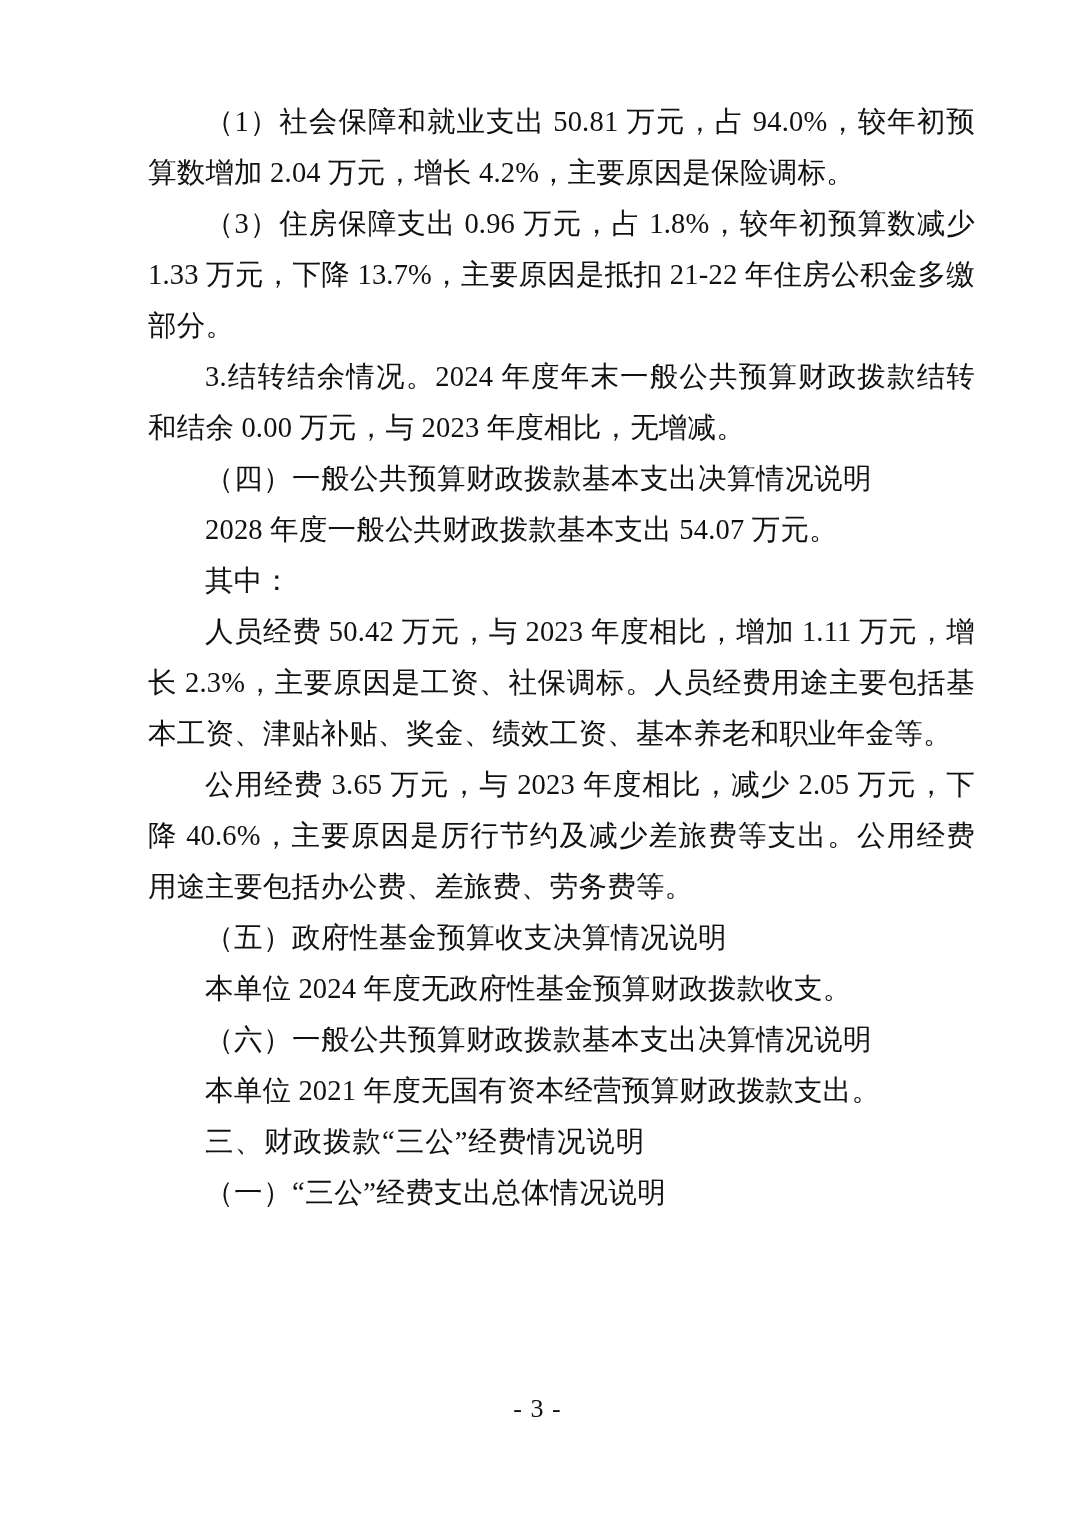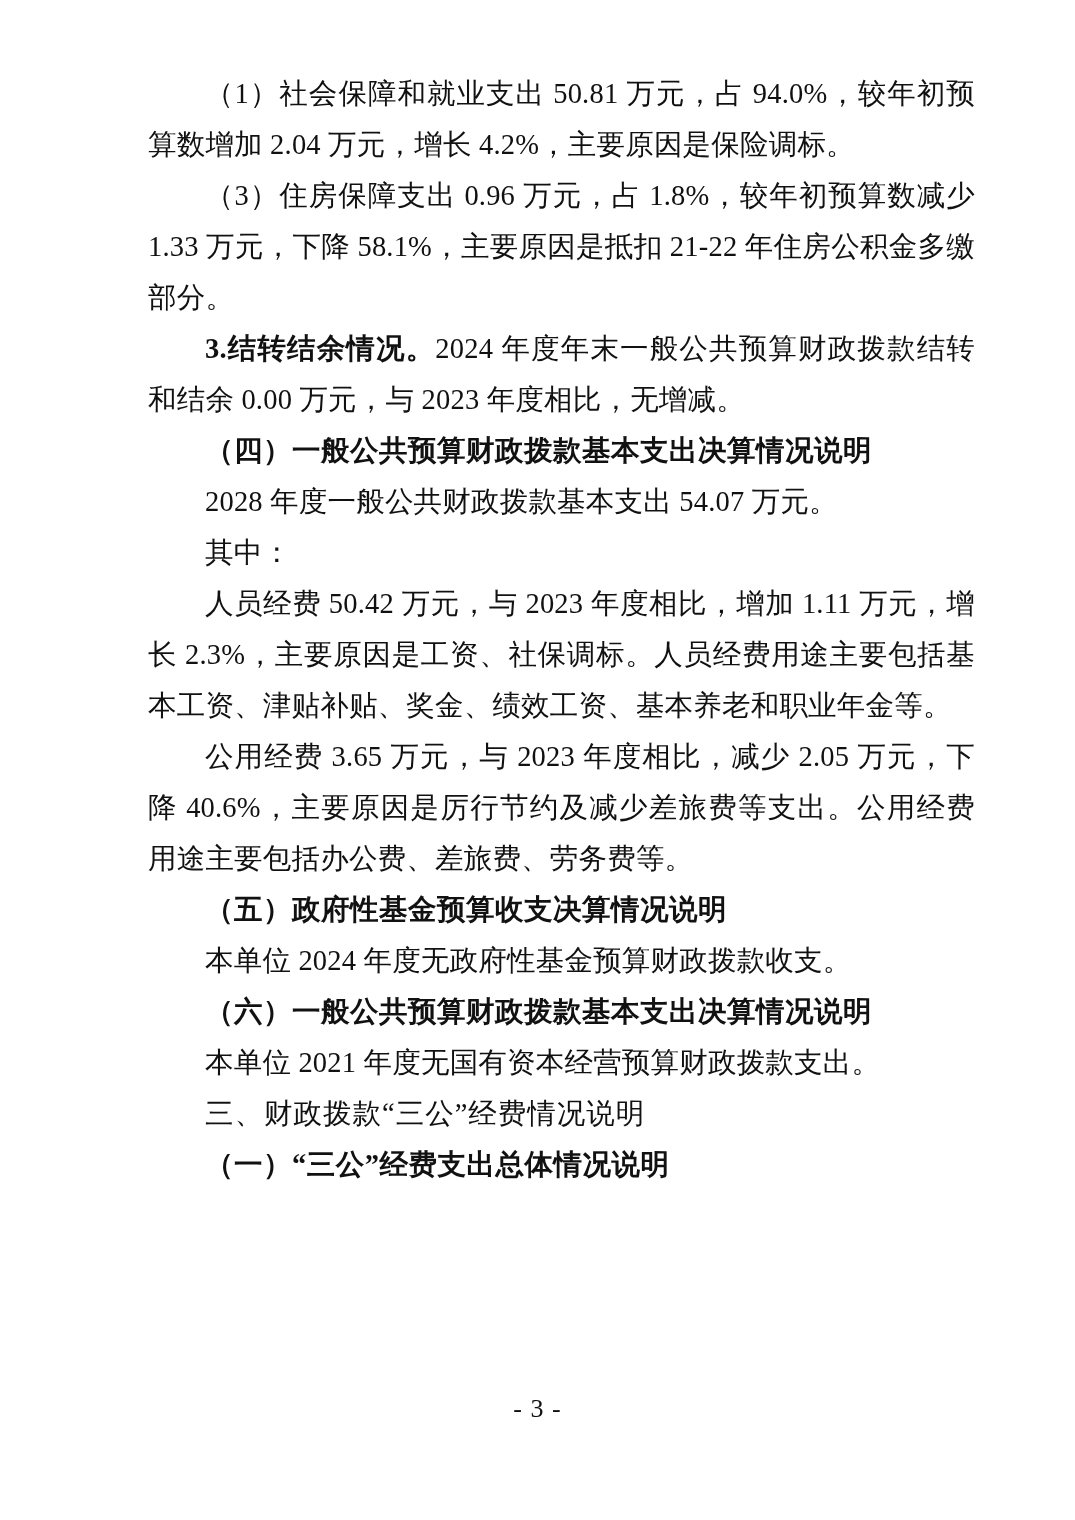--- a/index.html
+++ b/index.html
@@ -7,49 +7,49 @@
     padding: 0;
     background: #ffffff;
   }
   .page {
     position: relative;
     width: 1075px;
     height: 1520px;
     background: #ffffff;
     margin: 0 auto;
     box-sizing: border-box;
-    padding: 68px 100px 0 148px;
+    padding: 96px 100px 0 148px;
     font-family: "Liberation Serif", "DejaVu Serif", serif;
     color: #111111;
   }
   .doc-body {
     font-size: 28.5px;
     line-height: 51px;
     text-align: justify;
     text-justify: inter-ideograph;
     letter-spacing: 0.2px;
   }
   p {
     margin: 0;
   }
   .indent {
     text-indent: 57px;
   }
   .heading {
-    font-weight: bold;
+    font-weight: normal;
     text-indent: 57px;
     letter-spacing: 0.5px;
   }
   .heading-lvl1 {
     font-weight: normal;
     text-indent: 57px;
     letter-spacing: 1px;
   }
   .inline-bold {
-    font-weight: bold;
+    font-weight: normal;
   }
   .footer {
     position: absolute;
     left: 0;
     right: 0;
     bottom: 96px;
     text-align: center;
     font-size: 26px;
     font-family: "Liberation Serif", "DejaVu Serif", serif;
     color: #111111;
@@ -58,21 +58,21 @@
 </style>
 </head>
 <body>
 
 <div class="page">
   <div class="doc-body">
 
     <p class="indent">（1）社会保障和就业支出 50.81 万元，占 94.0%，较年初预算数增加 2.04 万元，增长 4.2%，主要原因是保险调标。</p>
 
 
-    <p class="indent">（3）住房保障支出 0.96 万元，占 1.8%，较年初预算数减少 1.33 万元，下降 58.1%，主要原因是抵扣 21-22 年住房公积金多缴部分。</p>
+    <p class="indent">（3）住房保障支出 0.96 万元，占 1.8%，较年初预算数减少 1.33 万元，下降 13.7%，主要原因是抵扣 21-22 年住房公积金多缴部分。</p>
 
     <p class="indent"><span class="inline-bold">3.结转结余情况。</span><span>2024 年度年末一般公共预算财政拨款结转和结余 0.00 万元，与 2023 年度相比，无增减。</span></p>
 
     <p class="heading">（四）一般公共预算财政拨款基本支出决算情况说明</p>
 
     <p class="indent">2028 年度一般公共财政拨款基本支出 54.07 万元。</p>
 
     <p class="indent">其中：</p>
 
     <p class="indent">人员经费 50.42 万元，与 2023 年度相比，增加 1.11 万元，增长 2.3%，主要原因是工资、社保调标。人员经费用途主要包括基本工资、津贴补贴、奖金、绩效工资、基本养老和职业年金等。</p>

